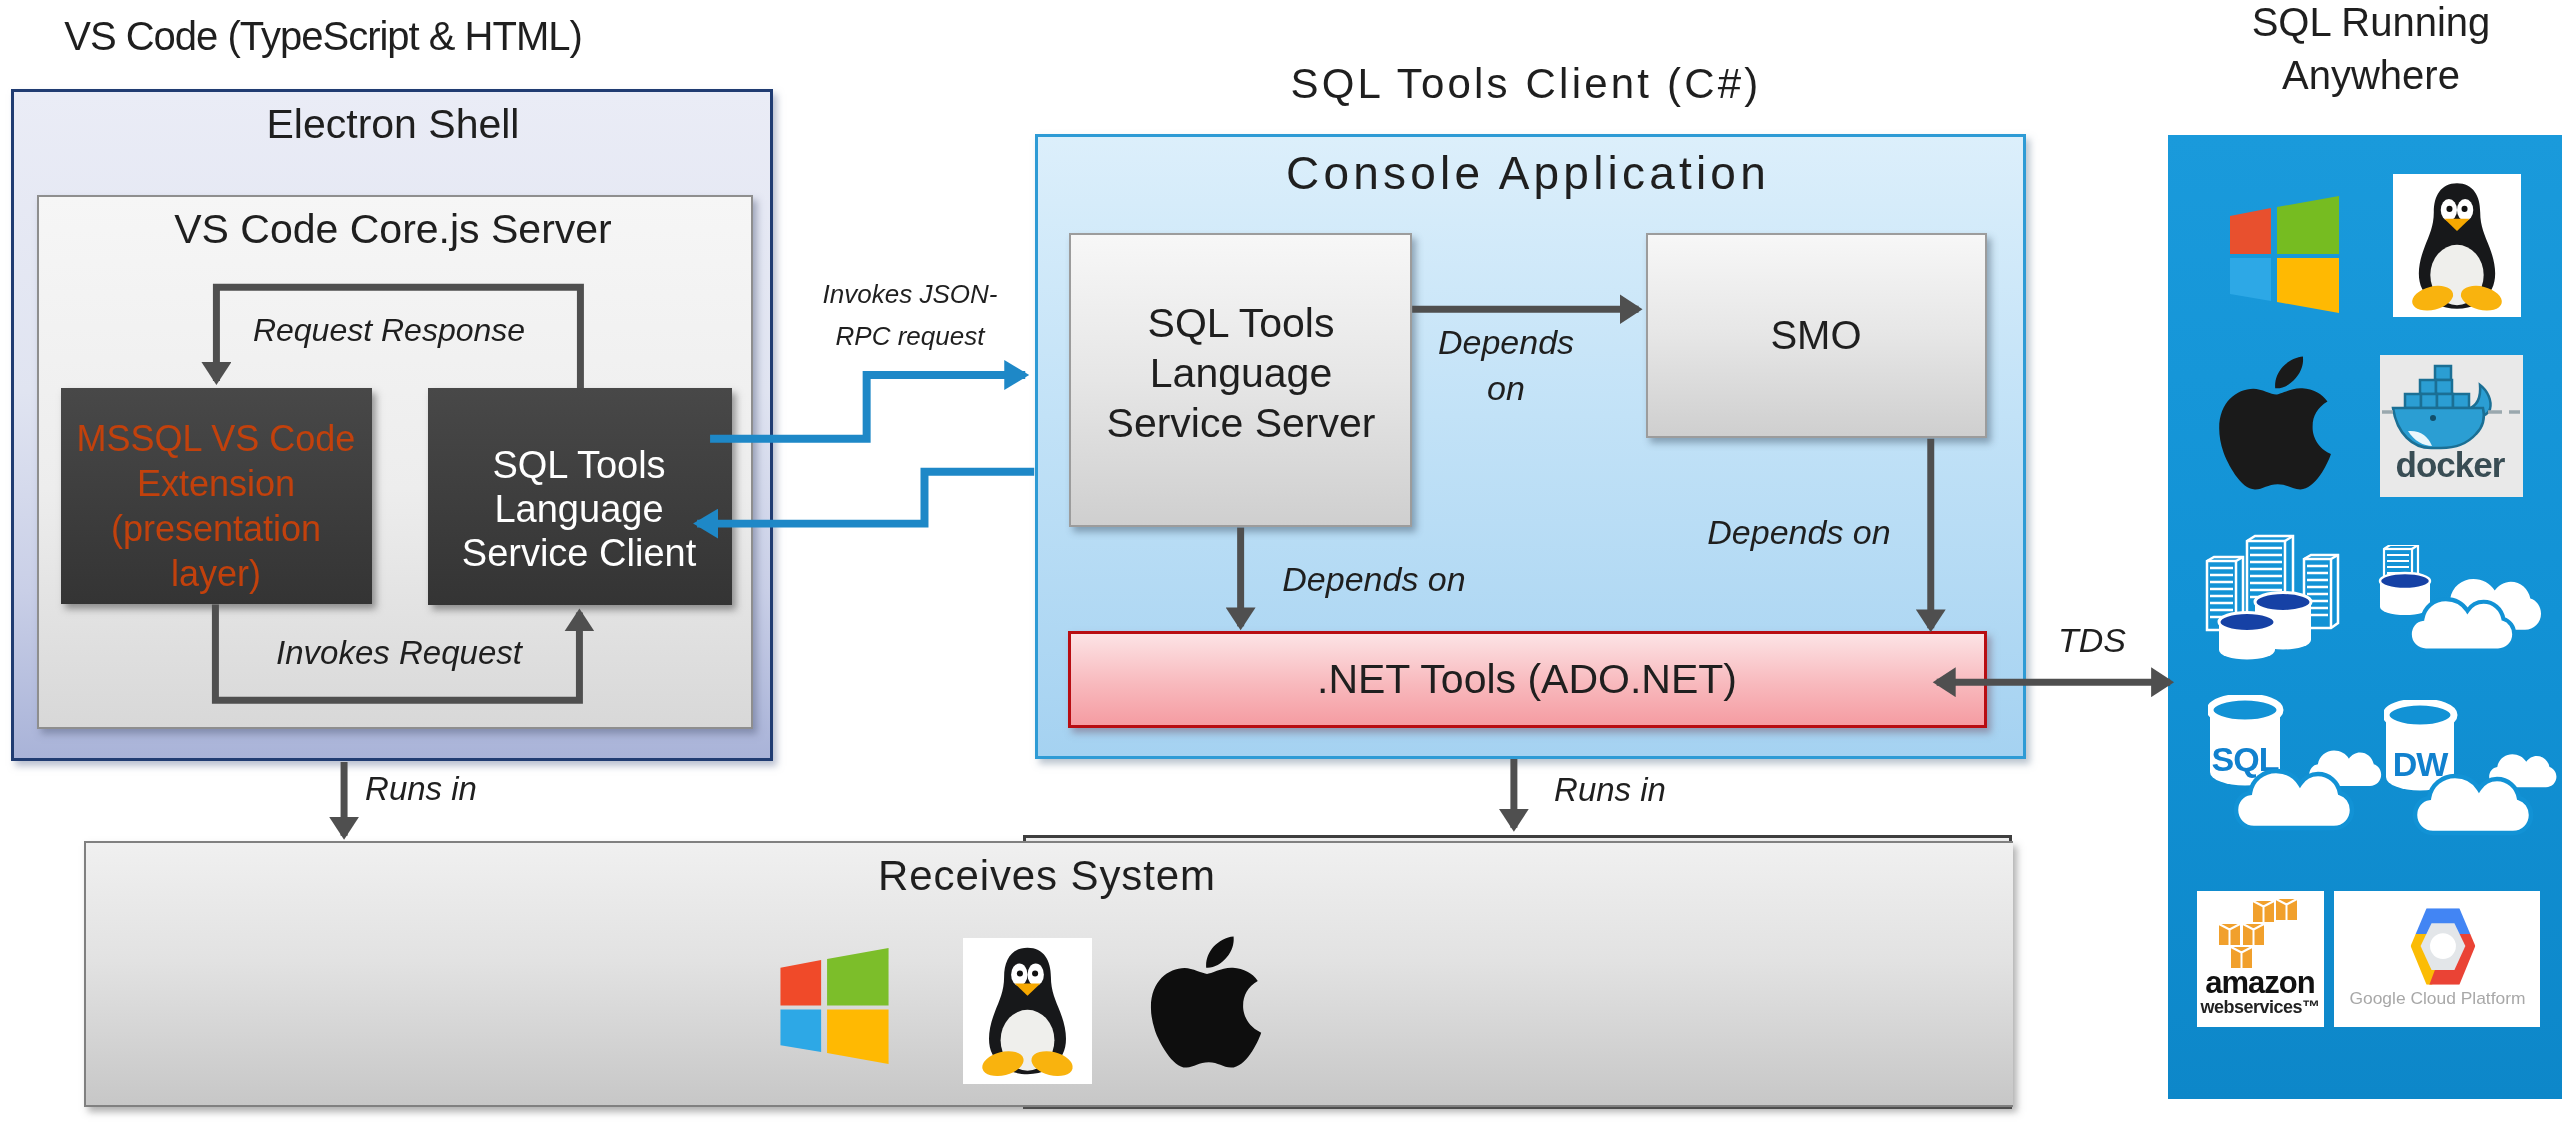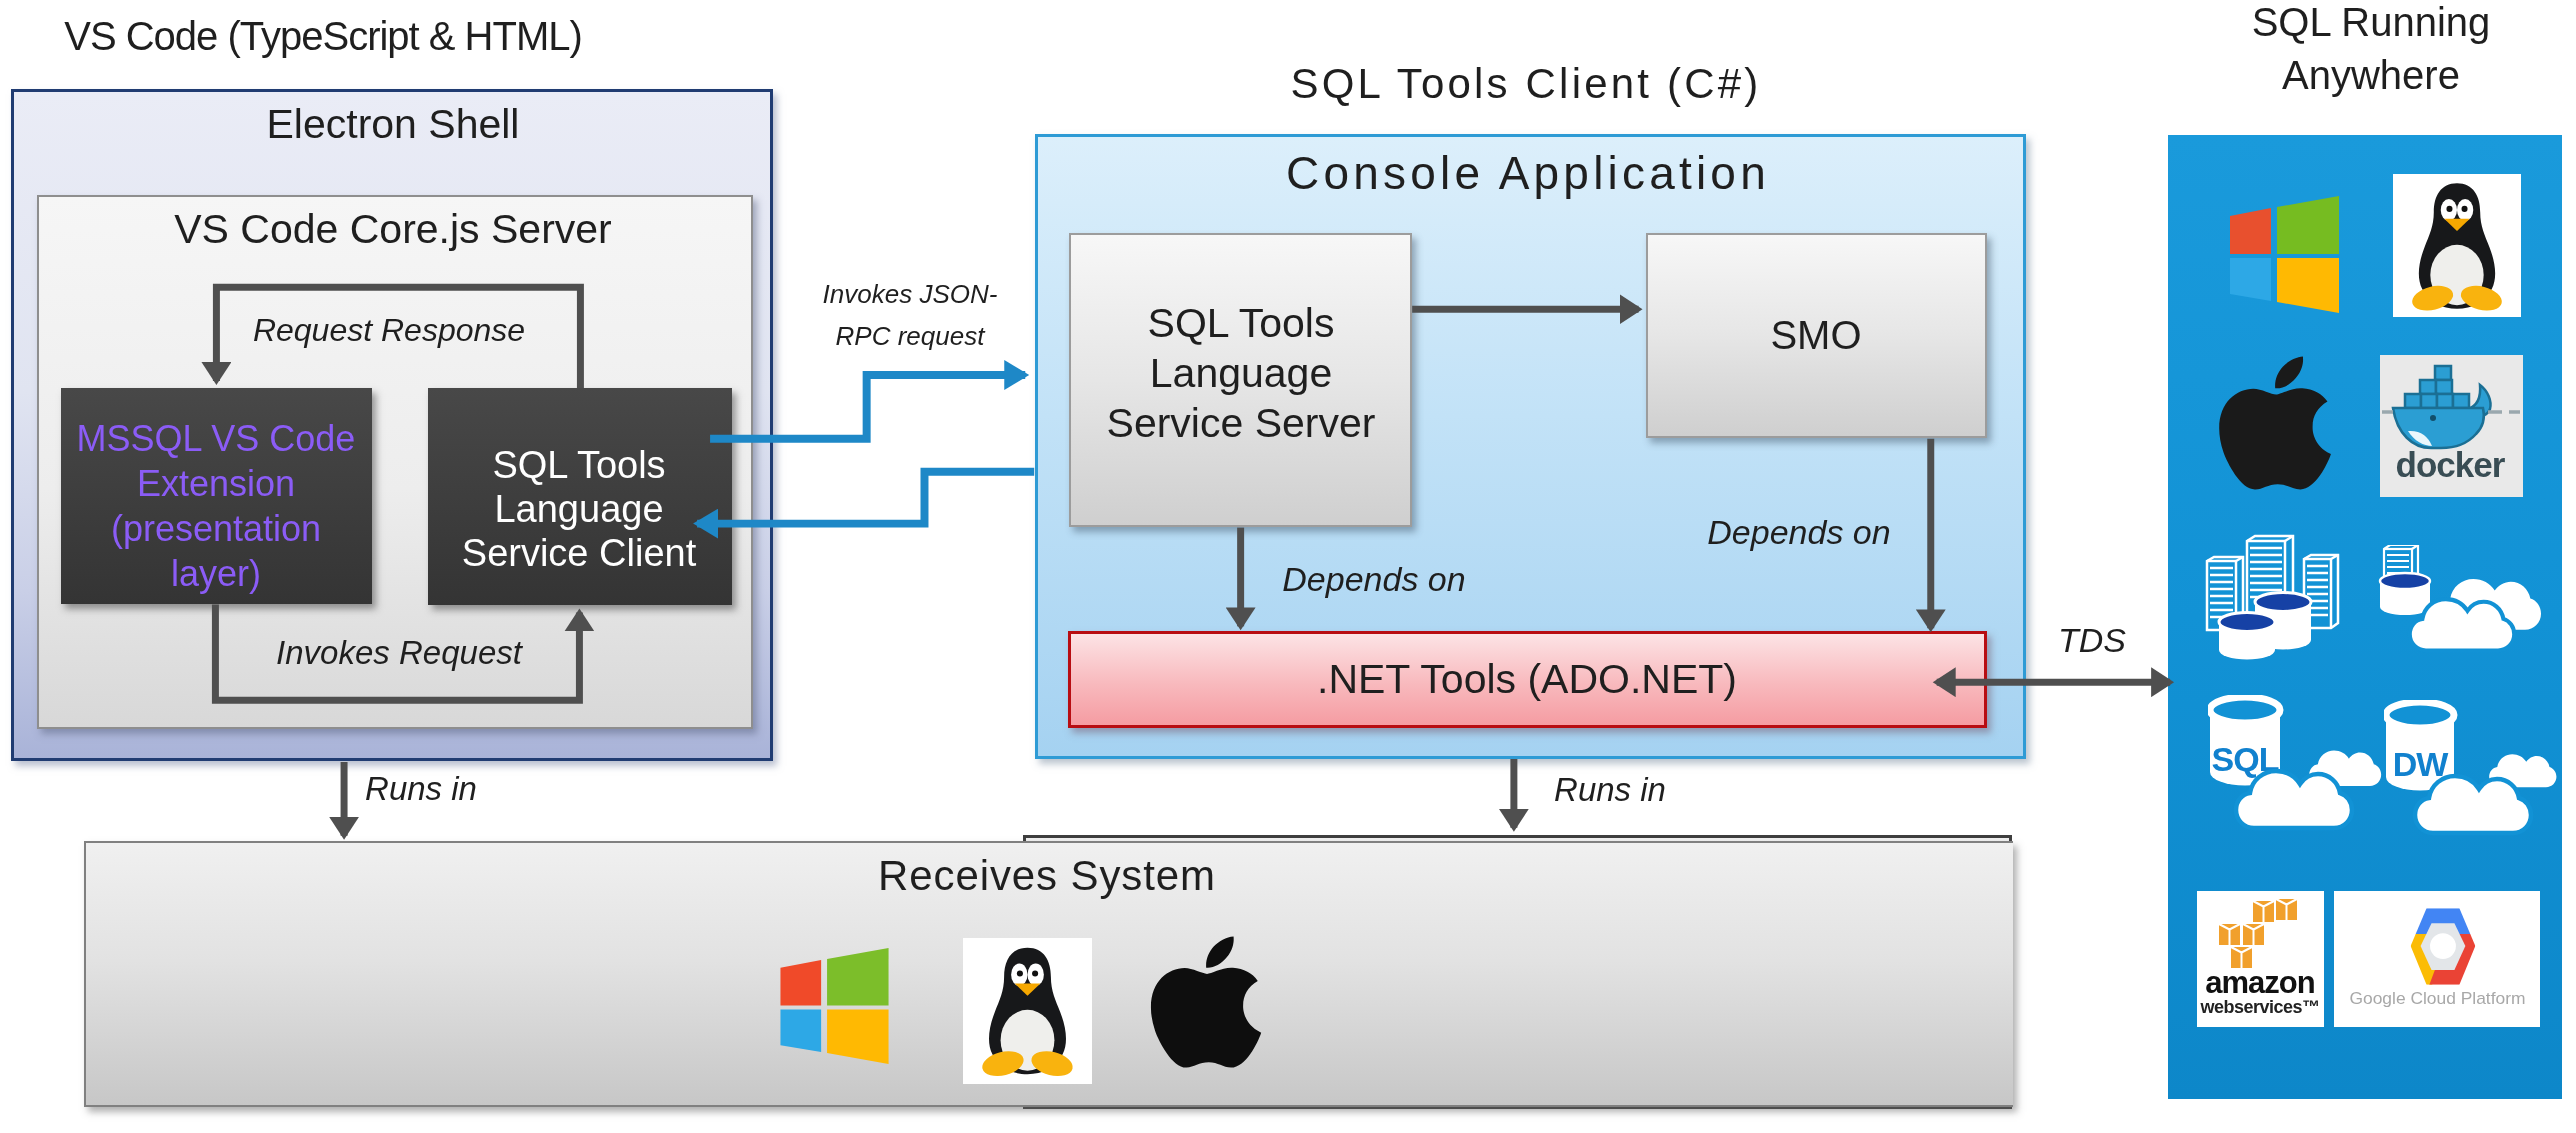--- a/index.html
+++ b/index.html
@@ -35,30 +35,31 @@
 
 <div class="ctr" style="left:323px;top:37px;font-size:40px;letter-spacing:-1px">VS Code (TypeScript &amp; HTML)</div>
 <div class="ctr" style="left:1526px;top:84px;font-size:42px;letter-spacing:3.2px">SQL Tools Client (C#)</div>
 <div class="ctr" style="left:2371px;top:49px;font-size:40px;line-height:53px">SQL Running<br>Anywhere</div>
 
 <div class="ctr" style="left:393px;top:124px;font-size:41px">Electron Shell</div>
 <div class="ctr" style="left:393px;top:229px;font-size:41px">VS Code Core.js Server</div>
 <div class="ctr" style="left:1528px;top:173px;font-size:46px;letter-spacing:4.2px">Console Application</div>
 <div class="ctr" style="left:1047px;top:876px;font-size:42px;letter-spacing:0.9px">Receives System</div>
 
-<div class="ctr" style="left:216px;top:506px;font-size:36px;line-height:45px;color:#8b5cf6">MSSQL VS Code<br>Extension<br>(presentation<br>layer)</div>
+<div class="ctr" style="left:216px;top:506px;font-size:36px;line-height:45px;color:#c2410c">MSSQL VS Code<br>Extension<br>(presentation<br>layer)</div>
 <div class="ctr" style="left:579px;top:509px;font-size:38px;line-height:44px;color:#fff">SQL Tools<br>Language<br>Service Client</div>
 <div class="ctr" style="left:1241px;top:373px;font-size:41px;line-height:50px">SQL Tools<br>Language<br>Service Server</div>
 <div class="ctr" style="left:1816px;top:336px;font-size:40px">SMO</div>
 <div class="ctr" style="left:1527px;top:679px;font-size:41px">.NET Tools (ADO.NET)</div>
 
 <div class="ctr it" style="left:389px;top:331px;font-size:32px">Request Response</div>
 <div class="ctr it" style="left:399px;top:653px;font-size:33px">Invokes Request</div>
 <div class="ctr it" style="left:421px;top:789px;font-size:33px">Runs in</div>
 <div class="ctr it" style="left:910px;top:315px;font-size:26px;line-height:42px">Invokes JSON-<br>RPC request</div>
+<div class="ctr it" style="left:1506px;top:365px;font-size:34px;line-height:46px">Depends<br>on</div>
 <div class="ctr it" style="left:1374px;top:579px;font-size:34px">Depends on</div>
 <div class="ctr it" style="left:1799px;top:532px;font-size:34px">Depends on</div>
 <div class="ctr it" style="left:1610px;top:790px;font-size:33px">Runs in</div>
 <div class="ctr it" style="left:2092px;top:640px;font-size:34px">TDS</div>
 
 <svg class="abs" style="left:0;top:0" width="2576" height="1134" fill="none" viewBox="0 0 2583 1137">
 <defs>
 <marker id="mg" markerUnits="userSpaceOnUse" markerWidth="24" markerHeight="30" refX="19" refY="15" orient="auto-start-reverse">
           <path d="M0,0 L23,15 L0,30 Z" fill="#4F4F4F"></path>
         </marker>

